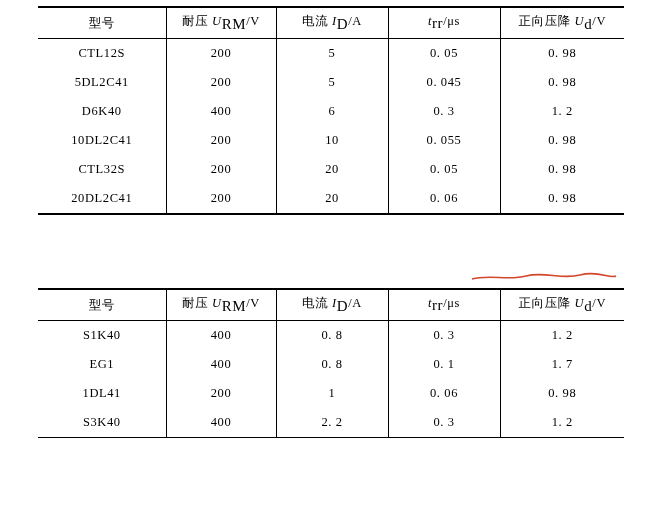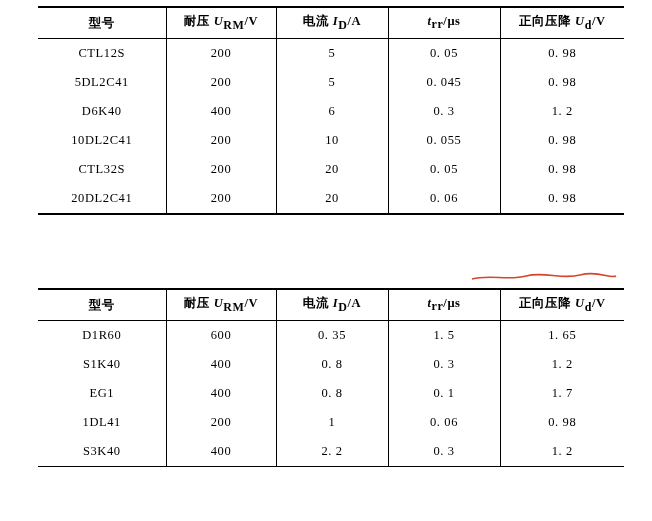--- a/index.html
+++ b/index.html
@@ -48,21 +48,21 @@
   }
   table.spec th:first-child,
   table.spec td:first-child {
     border-left: none;
   }
   table.spec th:last-child,
   table.spec td:last-child {
     border-right: none;
   }
   table.spec thead th {
-    font-weight: bold;
+    font-weight: normal;
     height: 30px;
     text-align: center;
   }
   table.spec thead tr {
     border-top: 1.6px solid #000;
     border-bottom: 1.1px solid #000;
   }
   table.spec tbody tr:last-child {
     border-bottom: 1.6px solid #000;
   }
@@ -75,21 +75,21 @@
     padding: 0;
     background: #000;
   }
   .col-model { width: 128px; }
   .col-volt  { width: 110px; }
   .col-cur   { width: 112px; }
   .col-trr   { width: 112px; }
   .col-vd    { width: 124px; }
 
   .hdr-label { white-space: nowrap; }
-  .sub { font-size: 12px; vertical-align: sub; font-style: normal; margin-top: 9px; }
+  .sub { font-size: 15px; vertical-align: sub; font-style: normal; margin-top: 9px; }
   .ital { font-style: italic; }
 
   
   .mark {
     position: absolute;
     left: 470px;
     top: 272px;
     width: 148px;
     height: 10px;
     pointer-events: none;
@@ -205,27 +205,20 @@
           <th>
             <span class="hdr-label"><span></span><span class="ital">t</span><span class="sub">rr</span><span>/μs</span></span>
           </th>
           <th>
             <span class="hdr-label"><span>正向压降 </span><span class="ital">U</span><span class="sub">d</span><span>/V</span></span>
           </th>
         </tr>
       </thead>
       <tbody>
         <tr>
-          <td>D1R60</td>
-          <td>600</td>
-          <td>0. 35</td>
-          <td>1. 5</td>
-          <td>1. 65</td>
-        </tr>
-        <tr>
           <td>S1K40</td>
           <td>400</td>
           <td>0. 8</td>
           <td>0. 3</td>
           <td>1. 2</td>
         </tr>
         <tr>
           <td>EG1</td>
           <td>400</td>
           <td>0. 8</td>

